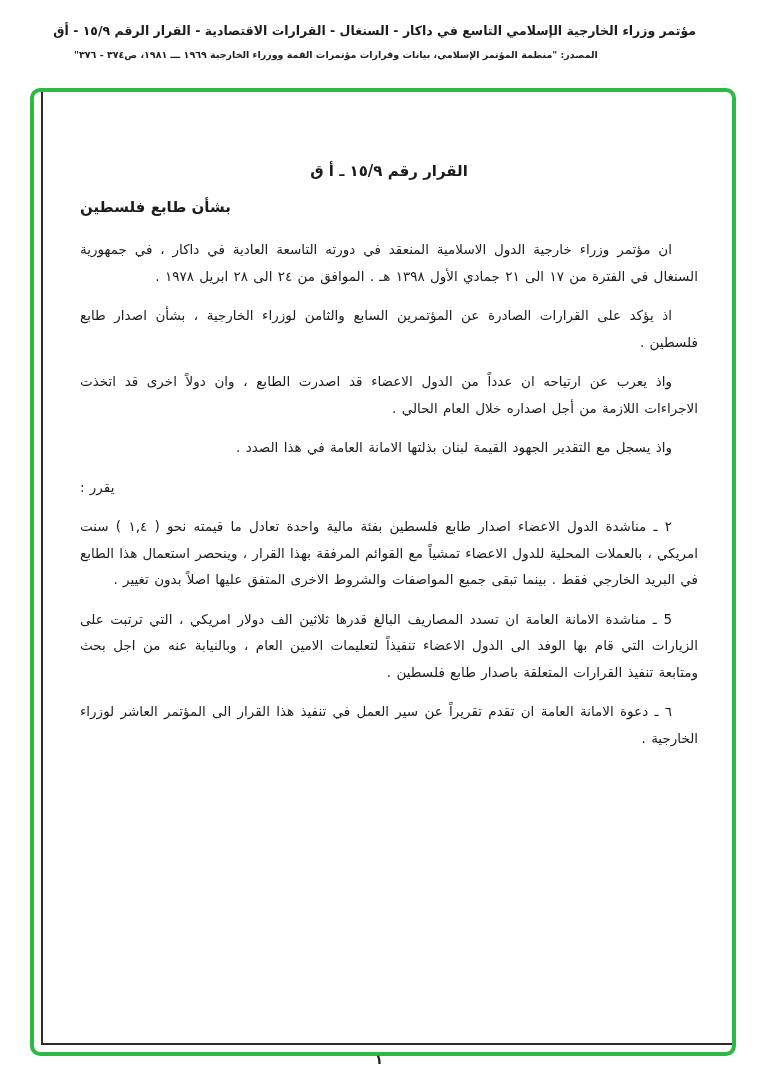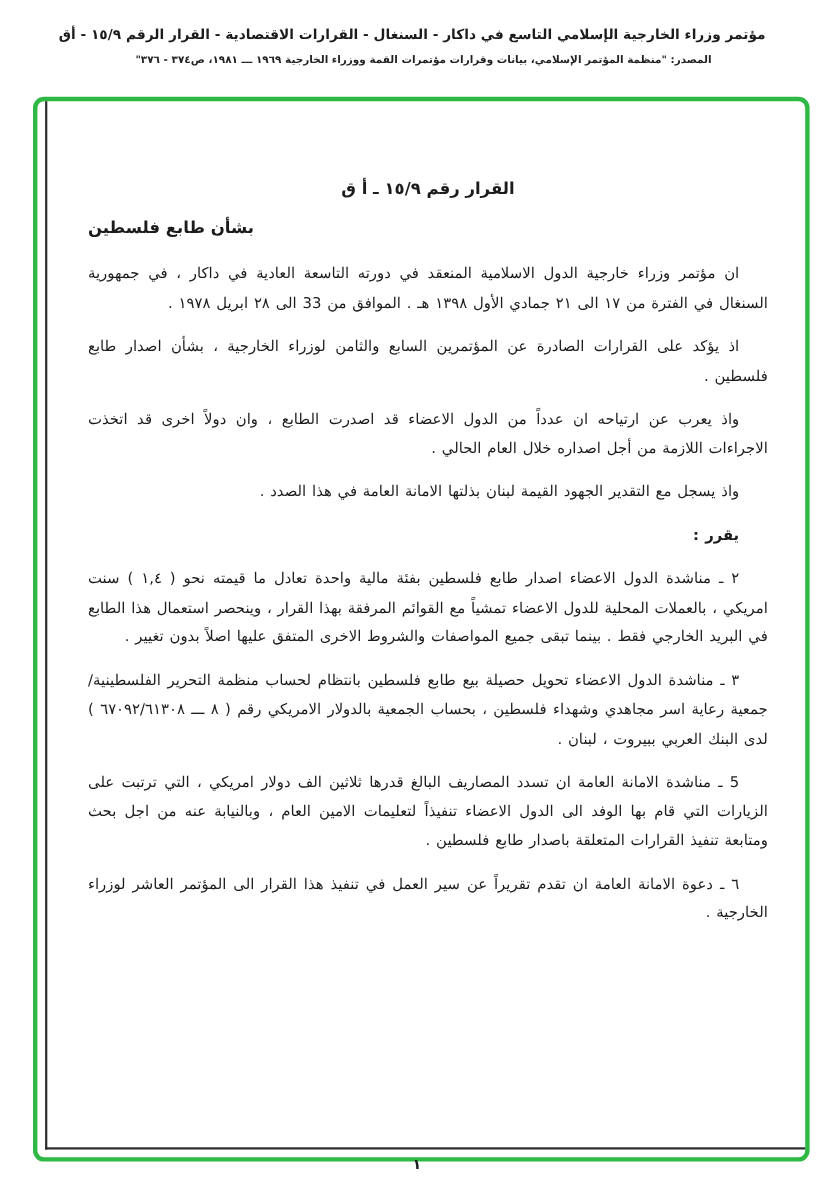--- a/index.html
+++ b/index.html
@@ -13,21 +13,21 @@
     overflow: hidden;
   }
   .page { position: absolute; inset: 0; direction: rtl; }
 
   
   .doc-header {
     position: absolute;
     top: 22px;
     right: 62px;
     left: 74px;
-    text-align: center;
+    text-align: left;
   }
   .doc-header-title {
     font-size: 12.5px;
     font-weight: bold;
     white-space: nowrap;
     line-height: 1.5;
     letter-spacing: 0.1px;
   }
   .doc-header-source {
     font-size: 9.5px;
@@ -78,22 +78,22 @@
   }
   .para {
     font-size: 13.5px;
     line-height: 26.5px;
     text-align: justify;
     text-indent: 26px;
     margin: 0 0 13px 0;
     word-spacing: 1px;
   }
   .decide {
-    font-weight: bold;
-    text-align: right;
+    font-weight: normal;
+    text-align: left;
   }
   .page-number {
     position: absolute;
     top: 1052px;
     left: 0;
     right: 0;
     text-align: center;
     font-size: 13px;
     font-weight: bold;
   }
@@ -109,29 +109,28 @@
   </div>
 
   <div class="frame">
     <div class="frame-inner"></div>
     <div class="content">
 
       <h1 class="res-title">القرار رقم ١٥/٩ ـ أ ق</h1>
 
       <h2 class="res-subtitle">بشأن طابع فلسطين</h2>
 
-      <p class="para">ان مؤتمر وزراء خارجية الدول الاسلامية المنعقد في دورته التاسعة العادية في داكار ، في جمهورية السنغال في الفترة من ١٧ الى ٢١ جمادي الأول ١٣٩٨ هـ . الموافق من 33 الى ٢٨ ابريل ١٩٧٨ .</p>
+      <p class="para">ان مؤتمر وزراء خارجية الدول الاسلامية المنعقد في دورته التاسعة العادية في داكار ، في جمهورية السنغال في الفترة من ١٧ الى ٢١ جمادي الأول ١٣٩٨ هـ . الموافق من ٢٤ الى ٢٨ ابريل ١٩٧٨ .</p>
       <p class="para">اذ يؤكد على القرارات الصادرة عن المؤتمرين السابع والثامن لوزراء الخارجية ، بشأن اصدار طابع فلسطين .</p>
       <p class="para">واذ يعرب عن ارتياحه ان عدداً من الدول الاعضاء قد اصدرت الطابع ، وان دولاً اخرى قد اتخذت الاجراءات اللازمة من أجل اصداره خلال العام الحالي .</p>
       <p class="para">واذ يسجل مع التقدير الجهود القيمة لبنان بذلتها الامانة العامة في هذا الصدد .</p>
 
       <p class="para decide">يقرر :</p>
 
       <p class="para">٢ ـ مناشدة الدول الاعضاء اصدار طابع فلسطين بفئة مالية واحدة تعادل ما قيمته نحو ( ١,٤ ) سنت امريكي ، بالعملات المحلية للدول الاعضاء تمشياً مع القوائم المرفقة بهذا القرار ، وينحصر استعمال هذا الطابع في البريد الخارجي فقط . بينما تبقى جميع المواصفات والشروط الاخرى المتفق عليها اصلاً بدون تغيير .</p>
-      <p class="para">٣ ـ مناشدة الدول الاعضاء تحويل حصيلة بيع طابع فلسطين بانتظام لحساب منظمة التحرير الفلسطينية/ جمعية رعاية اسر مجاهدي وشهداء فلسطين ، بحساب الجمعية بالدولار الامريكي رقم ( ٨ ـــ ٦٧٠٩٢/٦١٣٠٨ ) لدى البنك العربي ببيروت ، لبنان .</p>
       <p class="para">5 ـ مناشدة الامانة العامة ان تسدد المصاريف البالغ قدرها ثلاثين الف دولار امريكي ، التي ترتبت على الزيارات التي قام بها الوفد الى الدول الاعضاء تنفيذاً لتعليمات الامين العام ، وبالنيابة عنه من اجل بحث ومتابعة تنفيذ القرارات المتعلقة باصدار طابع فلسطين .</p>
       <p class="para">٦ ـ دعوة الامانة العامة ان تقدم تقريراً عن سير العمل في تنفيذ هذا القرار الى المؤتمر العاشر لوزراء الخارجية .</p>
 
     </div>
   </div>
 
   <div class="page-number">١</div>
 
 </div>
 

